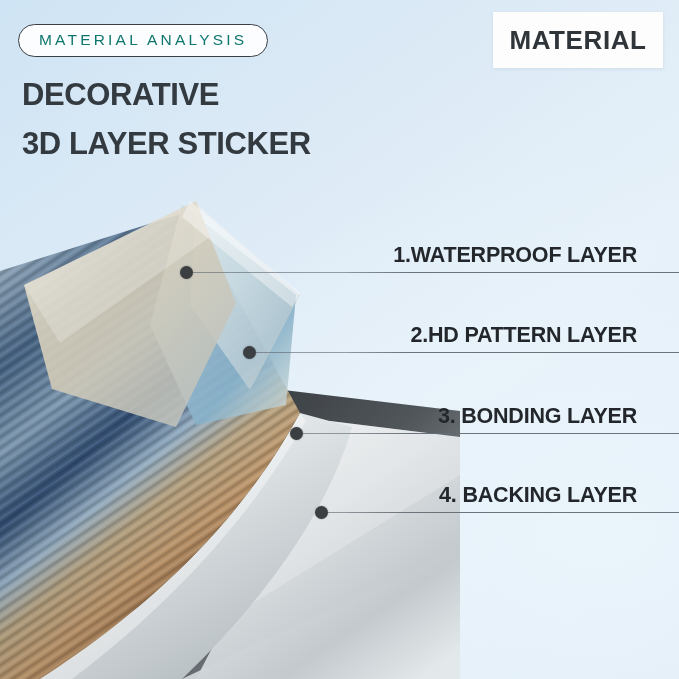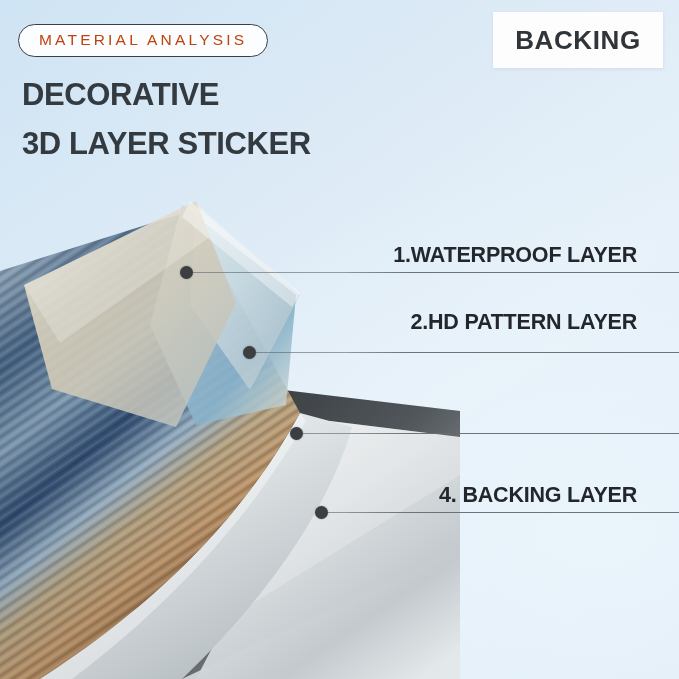--- a/index.html
+++ b/index.html
@@ -22,21 +22,21 @@
   
   .badge {
     position:absolute; left:18px; top:24px;
     padding:7px 20px 8px 20px;
     border:1.5px solid #3a3f45;
     border-radius:40px;
     background:#fbfdfe;
     font-size:15.5px;
     font-weight:400;
     letter-spacing:3.2px;
-    color:#c2410c;
+    color:#0f766e;
     white-space:nowrap;
     line-height:1;
   }
 
   .title {
     position:absolute; left:22px; top:70px;
     color:#333a40;
     font-weight:bold;
     font-size:31px;
     line-height:49px;
@@ -92,21 +92,21 @@
 <div id="poster">
 
   <div class="badge">MATERIAL ANALYSIS</div>
 
   <div class="title">
     <span class="l1">DECORATIVE</span>
     <span class="l2">3D LAYER STICKER</span>
   </div>
 
   <div class="logo-box">
-    <span class="logo-text">BACKING</span>
+    <span class="logo-text">MATERIAL</span>
   </div>
 
   <div id="art">
     <svg viewBox="0 0 460 504" preserveAspectRatio="none">
       <defs>
 
         <linearGradient id="gPhoto" x1="0" y1="0" x2="0.55" y2="1">
           <stop offset="0" stop-color="#c6d6e3"></stop>
           <stop offset="0.10" stop-color="#9db6cc"></stop>
           <stop offset="0.26" stop-color="#4f6f92"></stop>
@@ -219,27 +219,28 @@
 
   <div class="callout" style="left:0; top:0; width:679px; height:616px; pointer-events:none;">
     <div class="callout-rule" style="width:330px; bottom:auto; top:272px;"></div>
     <div class="callout-text" style="bottom:auto; top:243px;">1.WATERPROOF LAYER</div>
     <div class="leader" style="left:193px; top:272px; width:486px;"></div>
     <div class="dot" style="left:180px; top:266px;"></div>
   </div>
 
   <div class="callout" style="left:0; top:0; width:679px; height:679px; pointer-events:none;">
     <div class="callout-rule" style="width:330px; bottom:auto; top:352px;"></div>
-    <div class="callout-text" style="bottom:auto; top:310px;">2.HD PATTERN LAYER</div>
+    <div class="callout-text" style="bottom:auto; top:323px;">2.HD PATTERN LAYER</div>
     <div class="leader" style="left:256px; top:352px; width:423px;"></div>
     <div class="dot" style="left:243px; top:346px;"></div>
   </div>
 
   <div class="callout" style="left:0; top:0; width:679px; height:679px; pointer-events:none;">
     <div class="callout-rule" style="width:330px; bottom:auto; top:433px;"></div>
+    <div class="callout-text" style="bottom:auto; top:404px;">3. BONDING LAYER</div>
     <div class="leader" style="left:303px; top:433px; width:376px;"></div>
     <div class="dot" style="left:290px; top:427px;"></div>
   </div>
 
   <div class="callout" style="left:0; top:0; width:679px; height:517px; pointer-events:none;">
     <div class="callout-rule" style="width:330px; bottom:auto; top:512px;"></div>
     <div class="callout-text" style="bottom:auto; top:483px;">4. BACKING LAYER</div>
     <div class="leader" style="left:328px; top:512px; width:351px;"></div>
     <div class="dot" style="left:315px; top:506px;"></div>
   </div>

